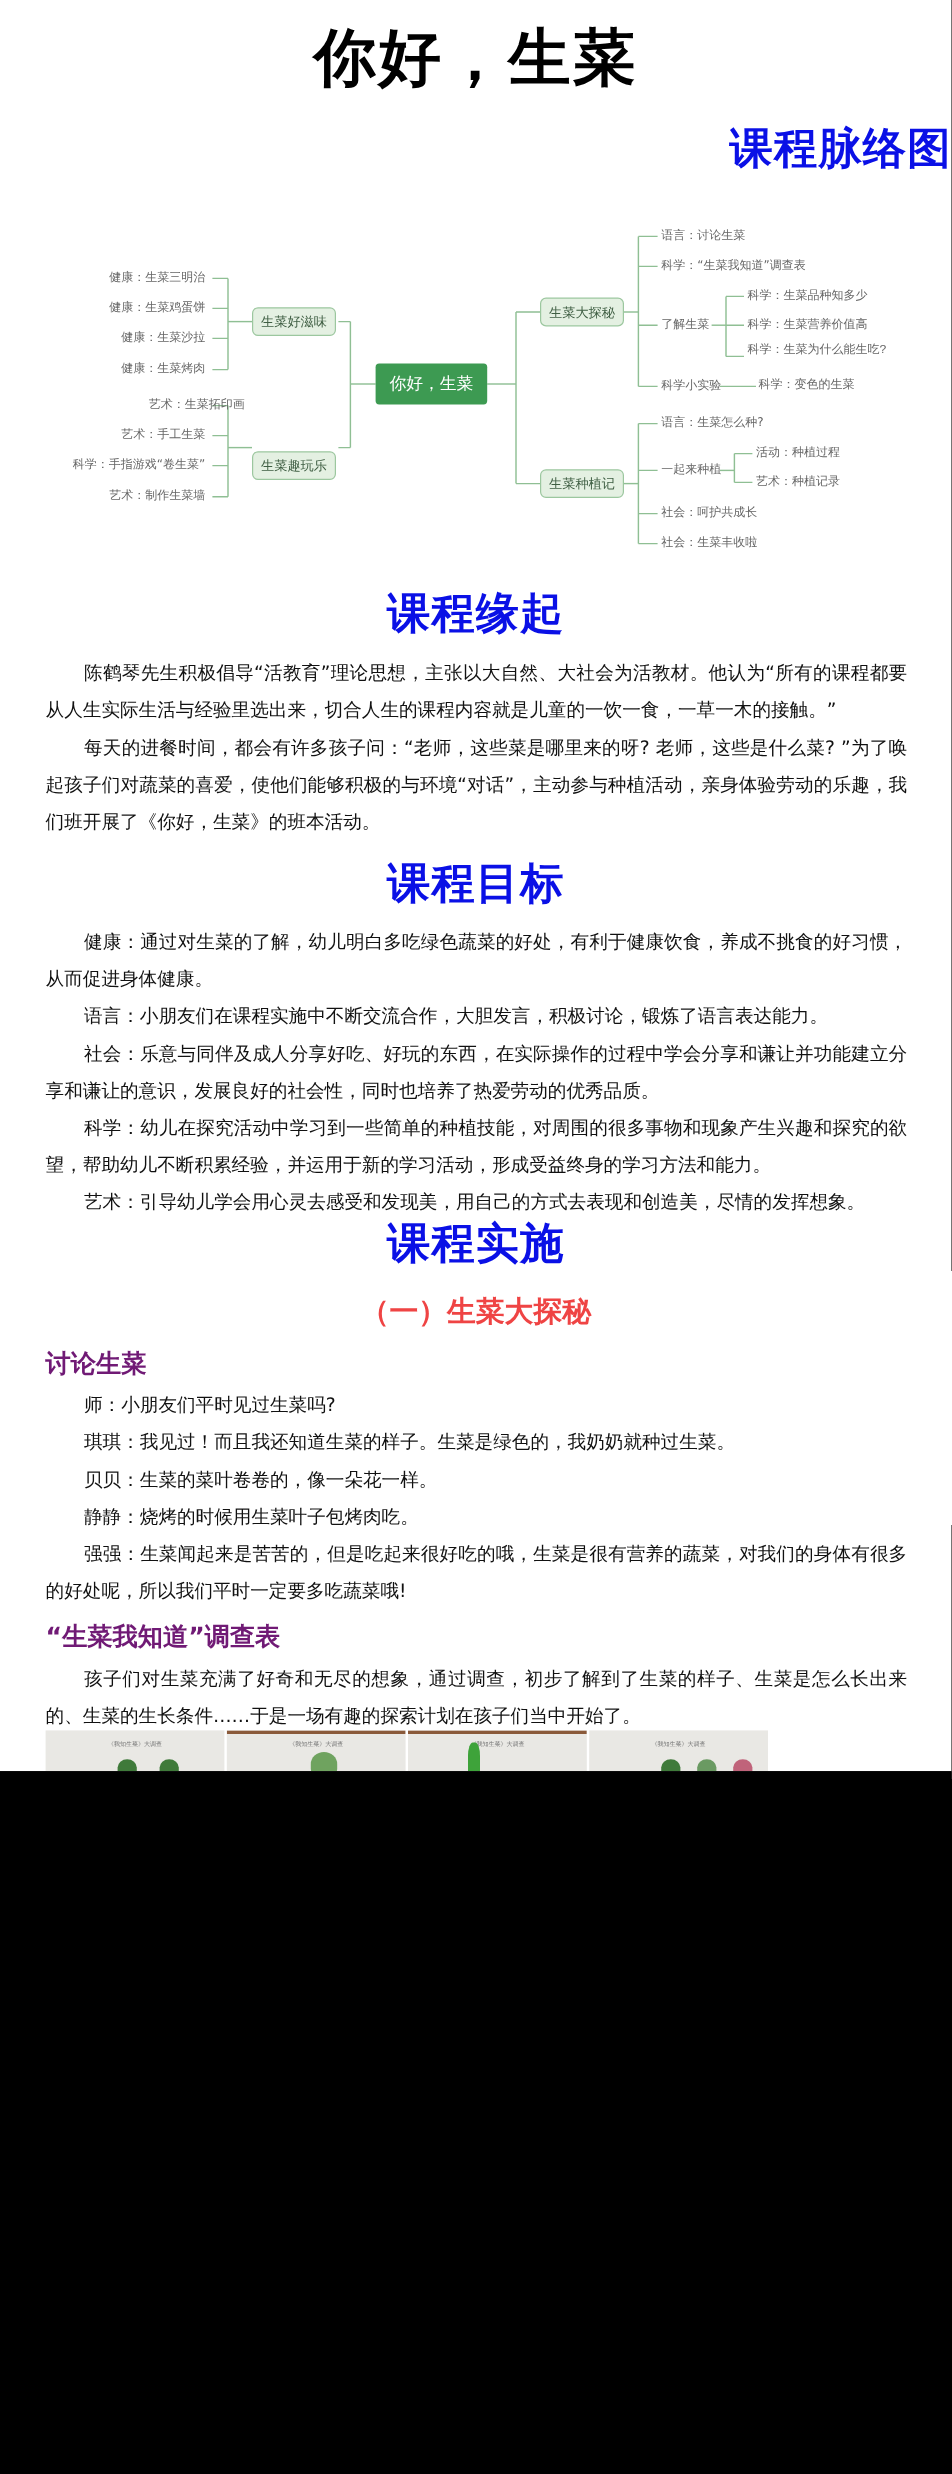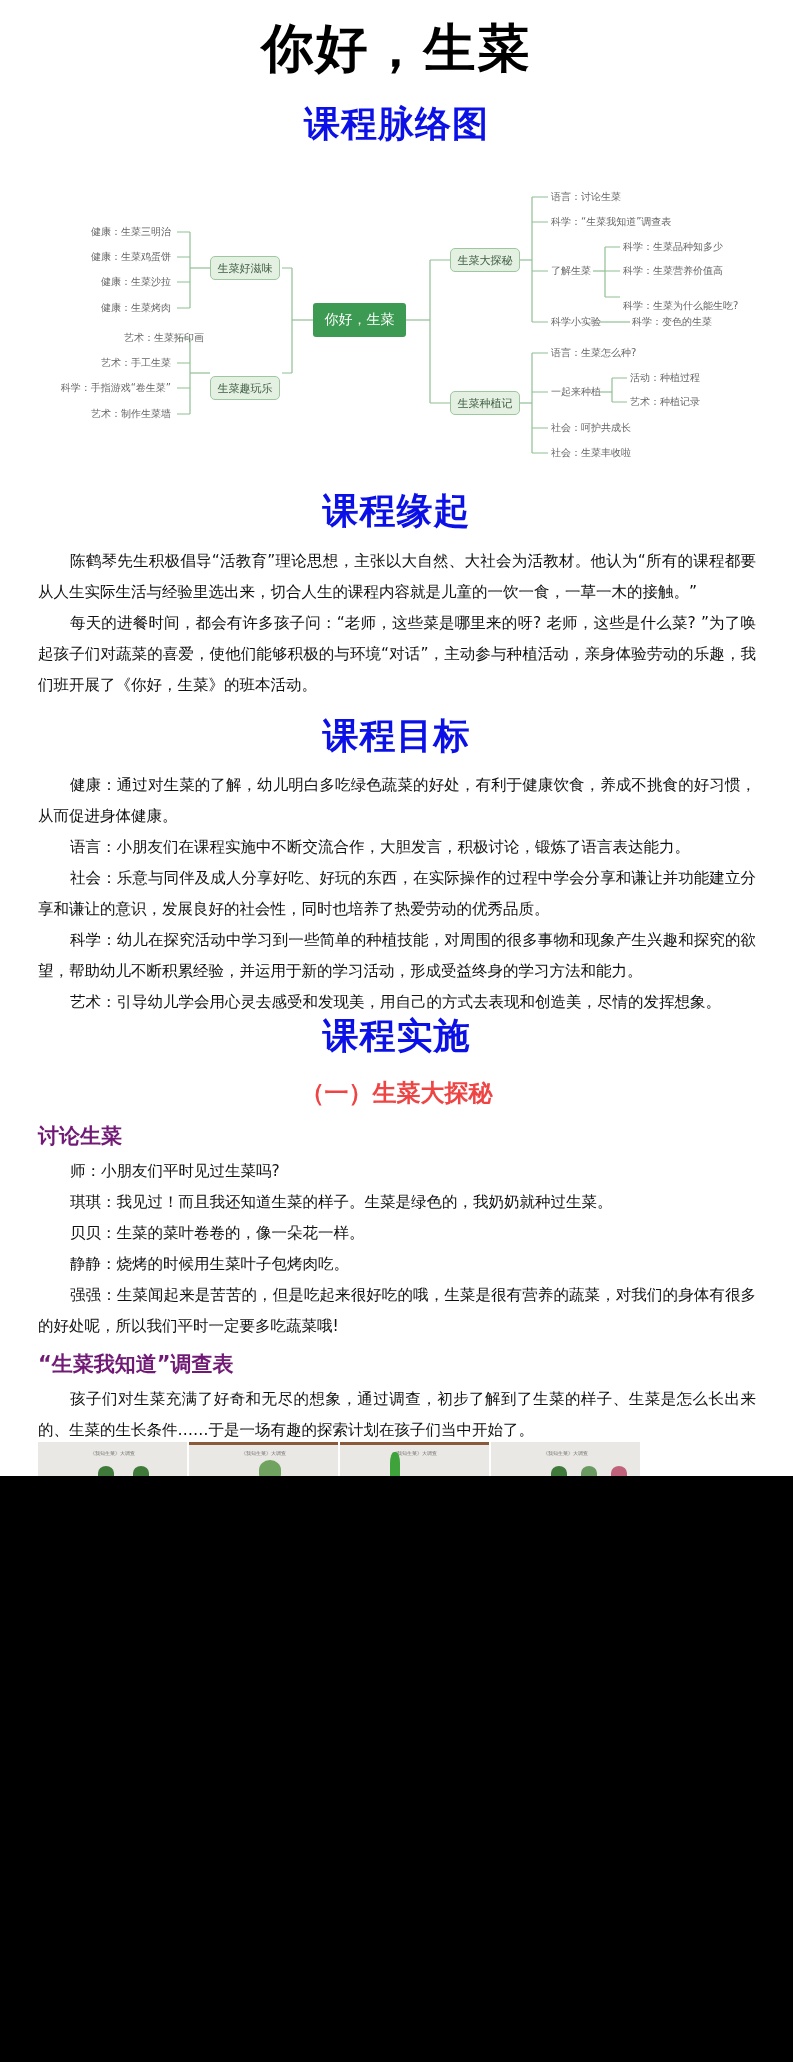--- a/index.html
+++ b/index.html
@@ -29,21 +29,21 @@
   .photo .leaf { position: absolute; bottom: -4px; width: 16px; height: 14px; background: #3f7a3a; border-radius: 50% 50% 30% 30%; }
   .photo .bar-top { position: absolute; top: 0; left: 0; width: 100%; height: 3px; background: #8a5a3a; }
 </style>
 </head>
 <body>
 
 <div class="page">
 
   <h1 class="doc-title">你好，生菜</h1>
 
-  <h2 class="section-title" style="top:100px;">课程脉络图</h2>
+  <h2 class="section-title" style="top:100px;text-align:right;">课程脉络图</h2>
 
   <div class="mindmap">
     <svg class="mm-svg" viewBox="0 0 793 280">
       <g fill="none" stroke="#8fbf94" stroke-width="1.2">
 
         <path d="M313 140 H292"></path>
         <path d="M292 88 V193"></path>
         <path d="M292 88 H282 M292 193 H282"></path>
 
         <path d="M210 88 H190"></path>
@@ -90,23 +90,23 @@
     <div class="mm-leaf right-align" style="right:589px; top:152px;">艺术：生菜拓印画</div>
     <div class="mm-leaf right-align" style="right:622px; top:177px;">艺术：手工生菜</div>
     <div class="mm-leaf right-align" style="right:622px; top:202px;">科学：手指游戏“卷生菜”</div>
     <div class="mm-leaf right-align" style="right:622px; top:228px;">艺术：制作生菜墙</div>
 
     <div class="mm-leaf" style="left:551px; top:11px;">语言：讨论生菜</div>
     <div class="mm-leaf" style="left:551px; top:36px;">科学：“生菜我知道”调查表</div>
     <div class="mm-leaf" style="left:551px; top:85px;">了解生菜</div>
     <div class="mm-leaf" style="left:623px; top:61px;">科学：生菜品种知多少</div>
     <div class="mm-leaf" style="left:623px; top:85px;">科学：生菜营养价值高</div>
-    <div class="mm-leaf" style="left:623px; top:120px;">科学：生菜为什么能生吃?</div>
+    <div class="mm-leaf" style="left:623px; top:107px;font-family:Liberation Mono, monospace;">科学：生菜为什么能生吃?</div>
     <div class="mm-leaf" style="left:551px; top:136px;">科学小实验</div>
-    <div class="mm-leaf" style="left:632px; top:136px;">科学：变色的生菜</div>
+    <div class="mm-leaf" style="left:632px; top:136px;font-family:Liberation Mono, monospace;">科学：变色的生菜</div>
 
     <div class="mm-leaf" style="left:551px; top:167px;">语言：生菜怎么种?</div>
     <div class="mm-leaf" style="left:551px; top:206px;">一起来种植</div>
     <div class="mm-leaf" style="left:630px; top:192px;">活动：种植过程</div>
     <div class="mm-leaf" style="left:630px; top:216px;">艺术：种植记录</div>
     <div class="mm-leaf" style="left:551px; top:242px;">社会：呵护共成长</div>
     <div class="mm-leaf" style="left:551px; top:267px;">社会：生菜丰收啦</div>
   </div>
 
   <h2 class="section-title" style="top:487px;">课程缘起</h2>

